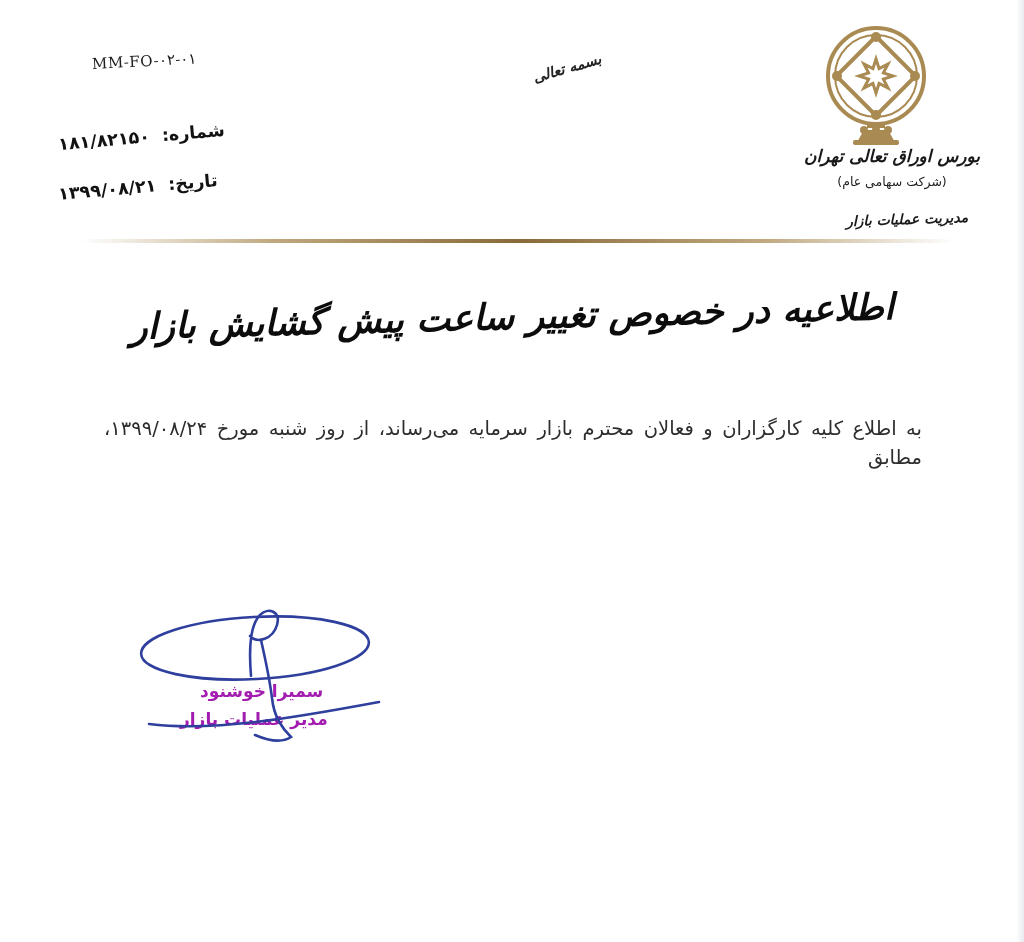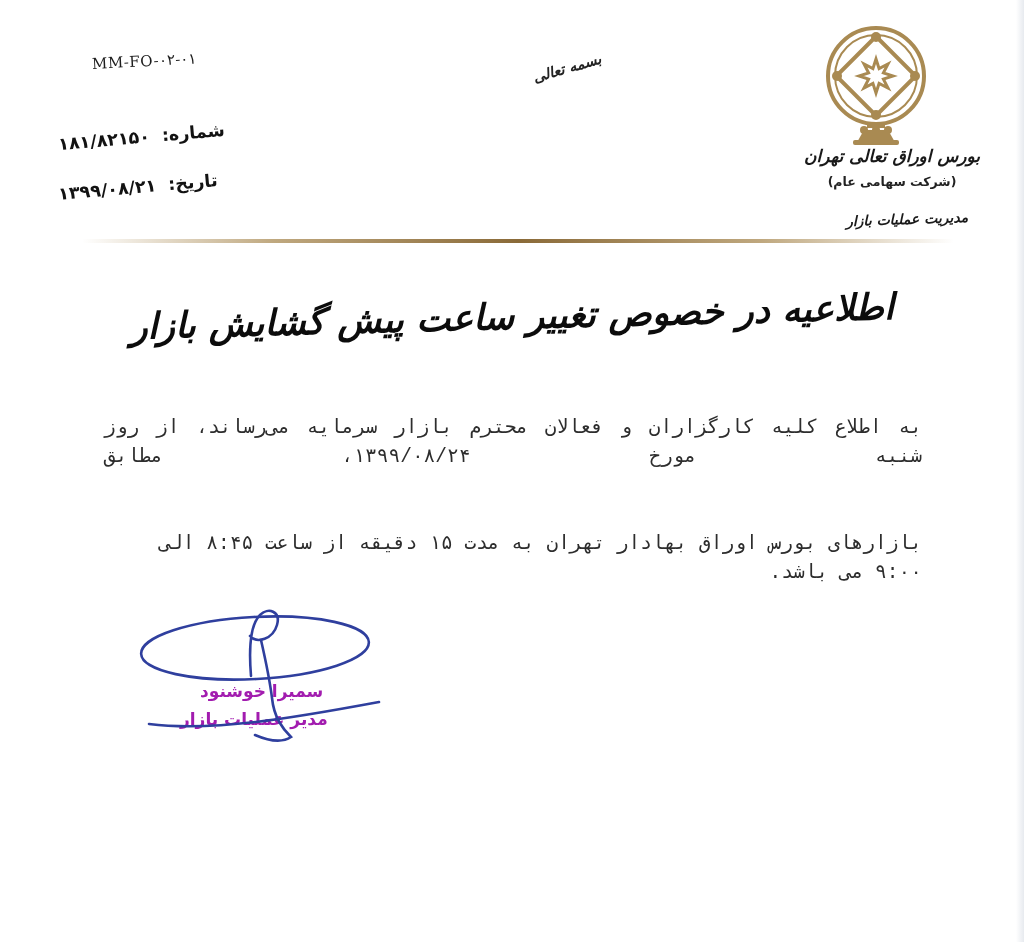--- a/index.html
+++ b/index.html
@@ -34,21 +34,21 @@
   
   .bismillah {
     position: absolute; left: 512px; top: 60px; width: 110px;
     text-align: center; font-size: 14.5px; font-weight: 700; font-style: italic;
     color: #222; transform: rotate(-16deg); direction: rtl;
   }
   
   .logo { position: absolute; left: 820px; top: 24px; width: 112px; height: 122px; }
   .org-block { position: absolute; left: 770px; top: 146px; width: 244px; text-align: center; direction: rtl; }
   .org-name { font-size: 17px; font-weight: 700; font-style: italic; color: #191919; }
-  .org-sub  { margin-top: 8px; font-size: 12.5px; font-weight: 700; color: #222; }
+  .org-sub  { margin-top: 8px; font-size: 12.5px; font-weight: 400; color: #222; }
   .department {
     position: absolute; right: 56px; top: 211px;
     font-size: 14px; font-weight: 700; font-style: italic; color: #1a1a1a;
     direction: rtl; transform: rotate(-2deg);
   }
   .divider {
     position: absolute; top: 239px; left: 82px; right: 70px; height: 4px; border-radius: 2px;
     background: linear-gradient(90deg,
       rgba(170,139,84,0) 0%, rgba(170,139,84,.75) 22%,
       #8a6a38 50%, rgba(170,139,84,.75) 78%, rgba(170,139,84,0) 100%);
@@ -56,21 +56,21 @@
   
   .letter-title {
     position: absolute; top: 296px; left: 0; width: 100%;
     text-align: center; direction: rtl;
     font-size: 36px; font-weight: 700; font-style: italic; color: #0c0c0c;
     transform: rotate(-1.5deg);
   }
   
   .body-line {
     position: absolute; left: 104px; right: 102px;
-    direction: rtl; font-size: 19.5px; color: #2d2d2d; line-height: 1.5; font-family: Liberation Mono, monospace;
+    direction: rtl; font-size: 19.5px; color: #2d2d2d; line-height: 1.5;
   }
   .body-line.just { text-align: justify; text-align-last: justify; }
   .body-line.last { text-align: right; }
   #body-line-0 { top: 414px; }
   #body-line-1 { top: 472px; }
   #body-line-2 { top: 530px; }
   
   .sig-name, .sig-title {
     position: absolute; direction: rtl; white-space: nowrap;
     font-size: 17px; font-weight: 700; color: #a21caf;
@@ -123,21 +123,20 @@
     <div class="org-name">بورس اوراق تعالی تهران</div>
     <div class="org-sub">(شرکت سهامی عام)</div>
   </div>
 
   <div class="department">مدیریت عملیات بازار</div>
   <div class="divider"></div>
 
   <div class="letter-title">اطلاعیه در خصوص تغییر ساعت پیش گشایش بازار</div>
 
   <div class="body-line just" id="body-line-0">به اطلاع کلیه کارگزاران و فعالان محترم بازار سرمایه می‌رساند، از روز شنبه مورخ ۱۳۹۹/۰۸/۲۴، مطابق</div>
-  <div class="body-line last" id="body-line-2">بازارهای بورس اوراق بهادار تهران به مدت ۱۵ دقیقه از ساعت ۸:۴۵ الی ۹:۰۰ می باشد.</div>
 
   <div class="sig-name">سمیرا خوشنود</div>
   <div class="sig-title">مدیر عملیات بازار</div>
 
   <svg class="sig-svg" viewBox="0 0 252 150" aria-hidden="true">
     <g fill="none" stroke="#2f3f9e" stroke-width="2.6" stroke-linecap="round">
       <ellipse cx="122" cy="52" rx="114" ry="31" transform="rotate(-3 122 52)"></ellipse>
       <path d="M118 80 C116 56 116 30 127 19 C135 11 148 15 144 29 C140 43 124 48 117 40"></path>
       <path d="M128 44 C133 66 137 86 139 102 C141 122 150 133 158 141 C149 147 136 145 122 139"></path>
       <path d="M16 128 C80 136 160 122 246 106"></path>

